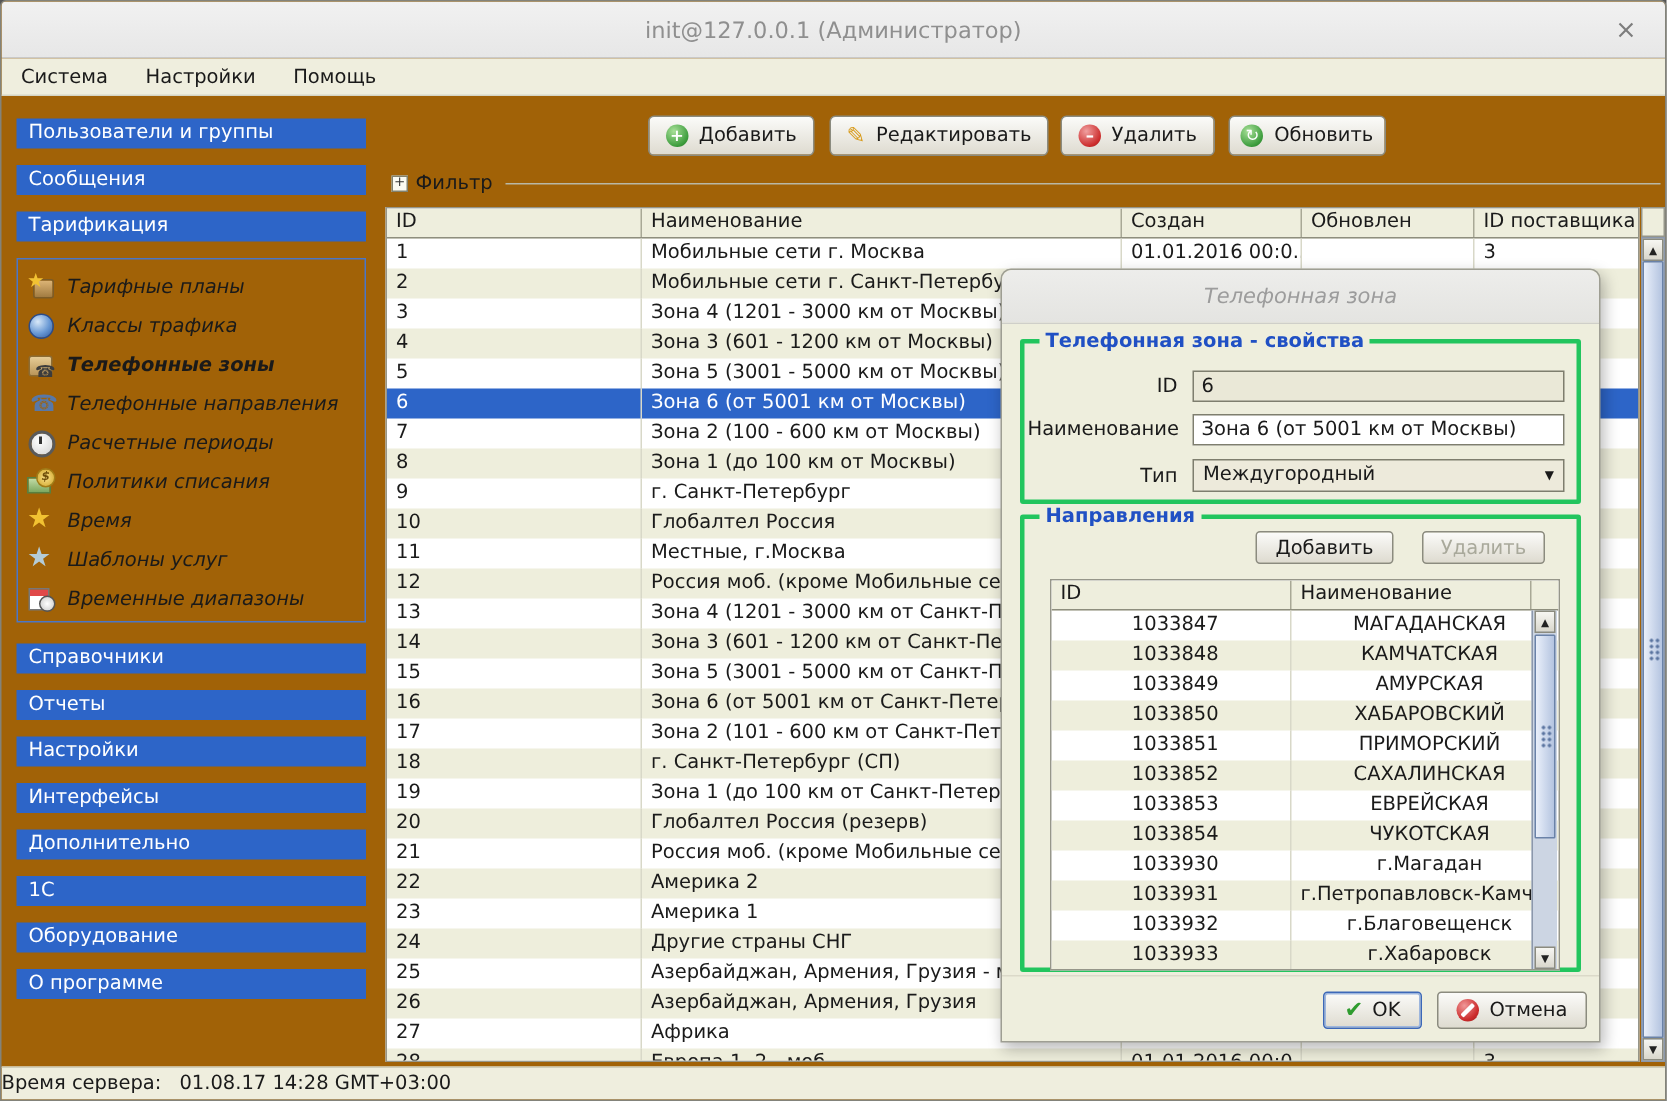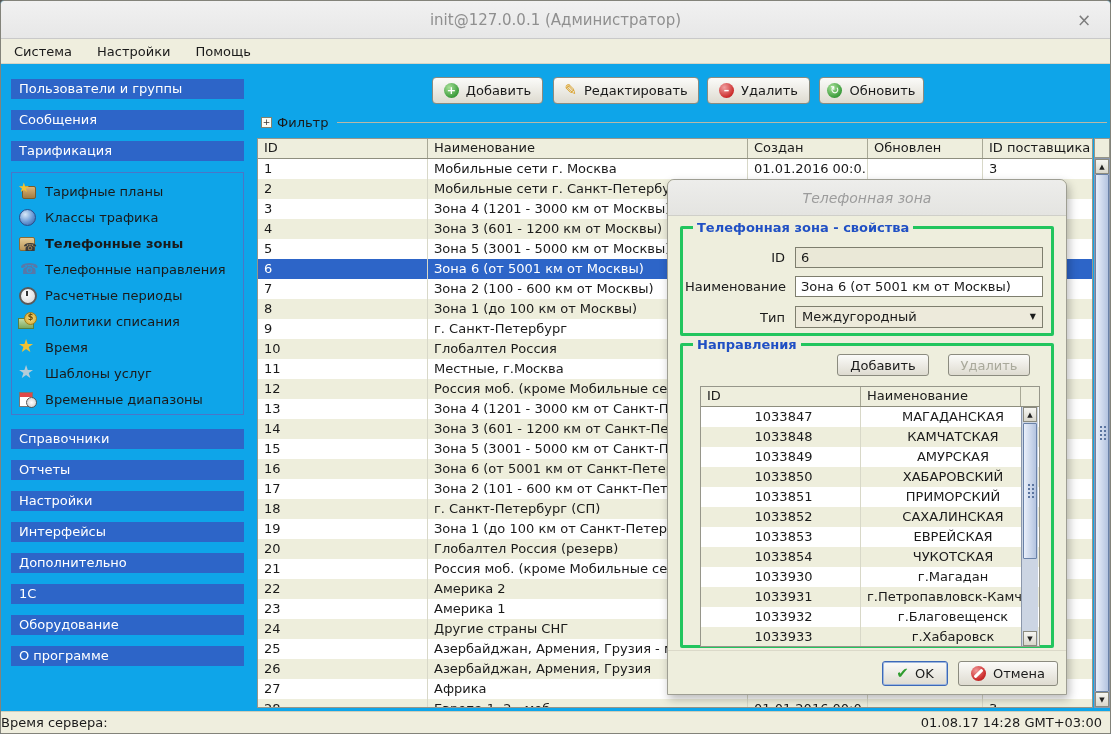--- a/index.html
+++ b/index.html
@@ -1,46 +1,46 @@
 <!DOCTYPE html>
 <html><head>
 <meta charset="utf-8">
 <style>
   * { box-sizing: border-box; margin: 0; padding: 0; }
   html,body { width:1111px; height:734px; }
   body { font-family:"DejaVu Sans", sans-serif; font-size:13px; color:#1a1a1a; background:#555; }
 
   .window { position:absolute; left:0; top:0; width:1111px; height:734px;
-    background:#0ea5e9; border:1px solid #83837a; border-radius:4px 4px 0 0; overflow:hidden; }
+    background:#a16207; border:1px solid #83837a; border-radius:4px 4px 0 0; overflow:hidden; }
 
   
   .titlebar { position:absolute; left:0; top:0; right:0; height:38px;
     background:linear-gradient(#f1f1f1,#e7e7e7); border-bottom:1px solid #c9c9c9;
     display:flex; align-items:center; justify-content:center; }
   .titlebar .title { color:#8f8f8f; font-size:15px; }
   .titlebar .close { position:absolute; right:16px; top:9px; width:20px; height:20px;
     color:#7d7d7d; font-size:17px; line-height:20px; text-align:center; cursor:default; }
 
   
   .menubar { position:absolute; left:0; top:38px; right:0; height:25px;
     background:#efeede; border-bottom:1px solid #d6d5c5; display:flex; align-items:center; padding-left:4px; }
   .menu-item { padding:2px 9px; margin-right:7px; }
 
   
   .statusbar { position:absolute; left:0; bottom:0; right:0; height:22px;
     background:#efeede; border-top:1px solid #cfceba;
-    display:flex; align-items:center; justify-content:space-between; padding-right:8px; }
+    display:flex; align-items:center; justify-content:flex-start; padding-right:8px; }
   .statusbar .lbl { margin-right:12px; }
 
   
   .sidebar { position:absolute; left:0; top:63px; width:252px; bottom:22px; padding-top:15px; }
   .side-header { margin:0 0 11px 10px; width:233px; height:20px; background:#2d65c8;
     color:#fff; line-height:20px; padding-left:8px; }
   .tarif-panel { margin-left:10px; width:233px; height:243px; border:1px solid #4a76c8; padding:5px 0 0 6px; }
-  .tarif-item { height:26px; display:flex; align-items:center; gap:8px; }
+  .tarif-item { height:26px; display:flex; align-items:center; gap:8px;font-style:italic; }
   .tarif-item[data-bold="true"] .tarif-label { font-weight:bold; }
   .side-bottom { margin-top:14px; }
   .side-bottom .side-header { margin-bottom:11px; }
 
   
   .icon { display:inline-block; position:relative; width:19px; height:18px; flex:0 0 auto; }
   [data-icon="tariff-plans"]::before { content:""; position:absolute; right:1px; top:4px; width:12px; height:11px;
     background:linear-gradient(#dcb476,#a27c42); border:1px solid #7c5c28; border-radius:2px; }
   [data-icon="tariff-plans"]::after { content:"★"; position:absolute; left:0; top:-2px; color:#f2c232; font-size:13px; }
   [data-icon="traffic-classes"]::before { content:""; position:absolute; left:1px; top:1px; width:15px; height:15px; border-radius:50%;

